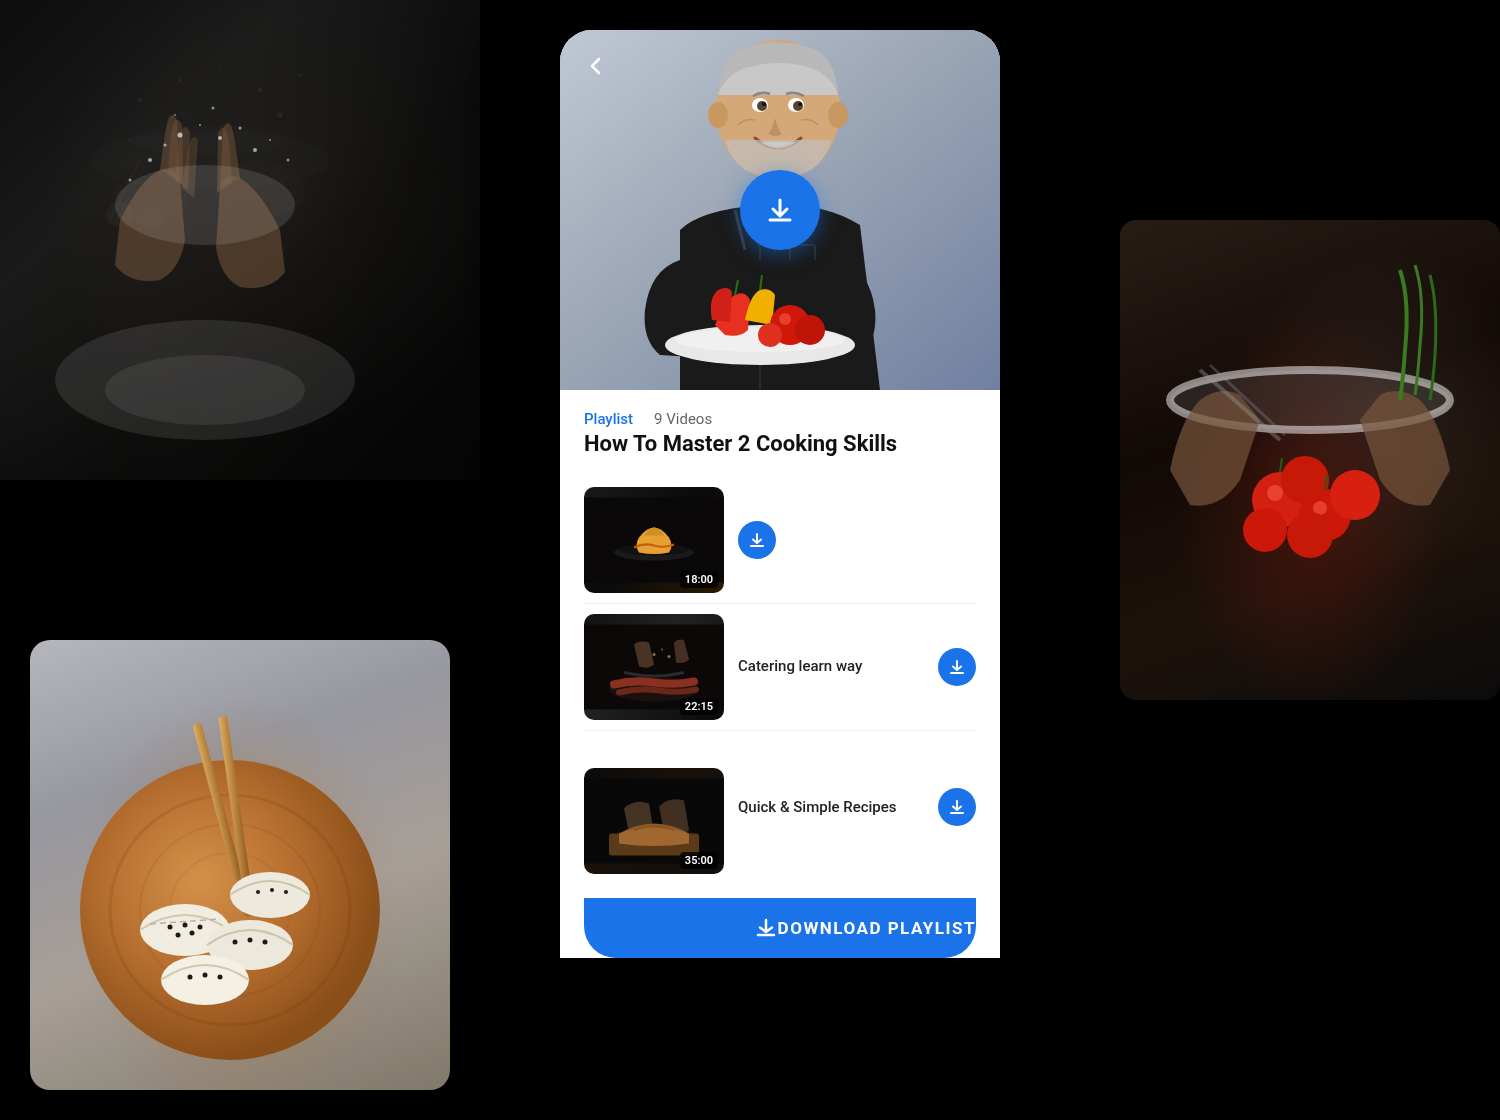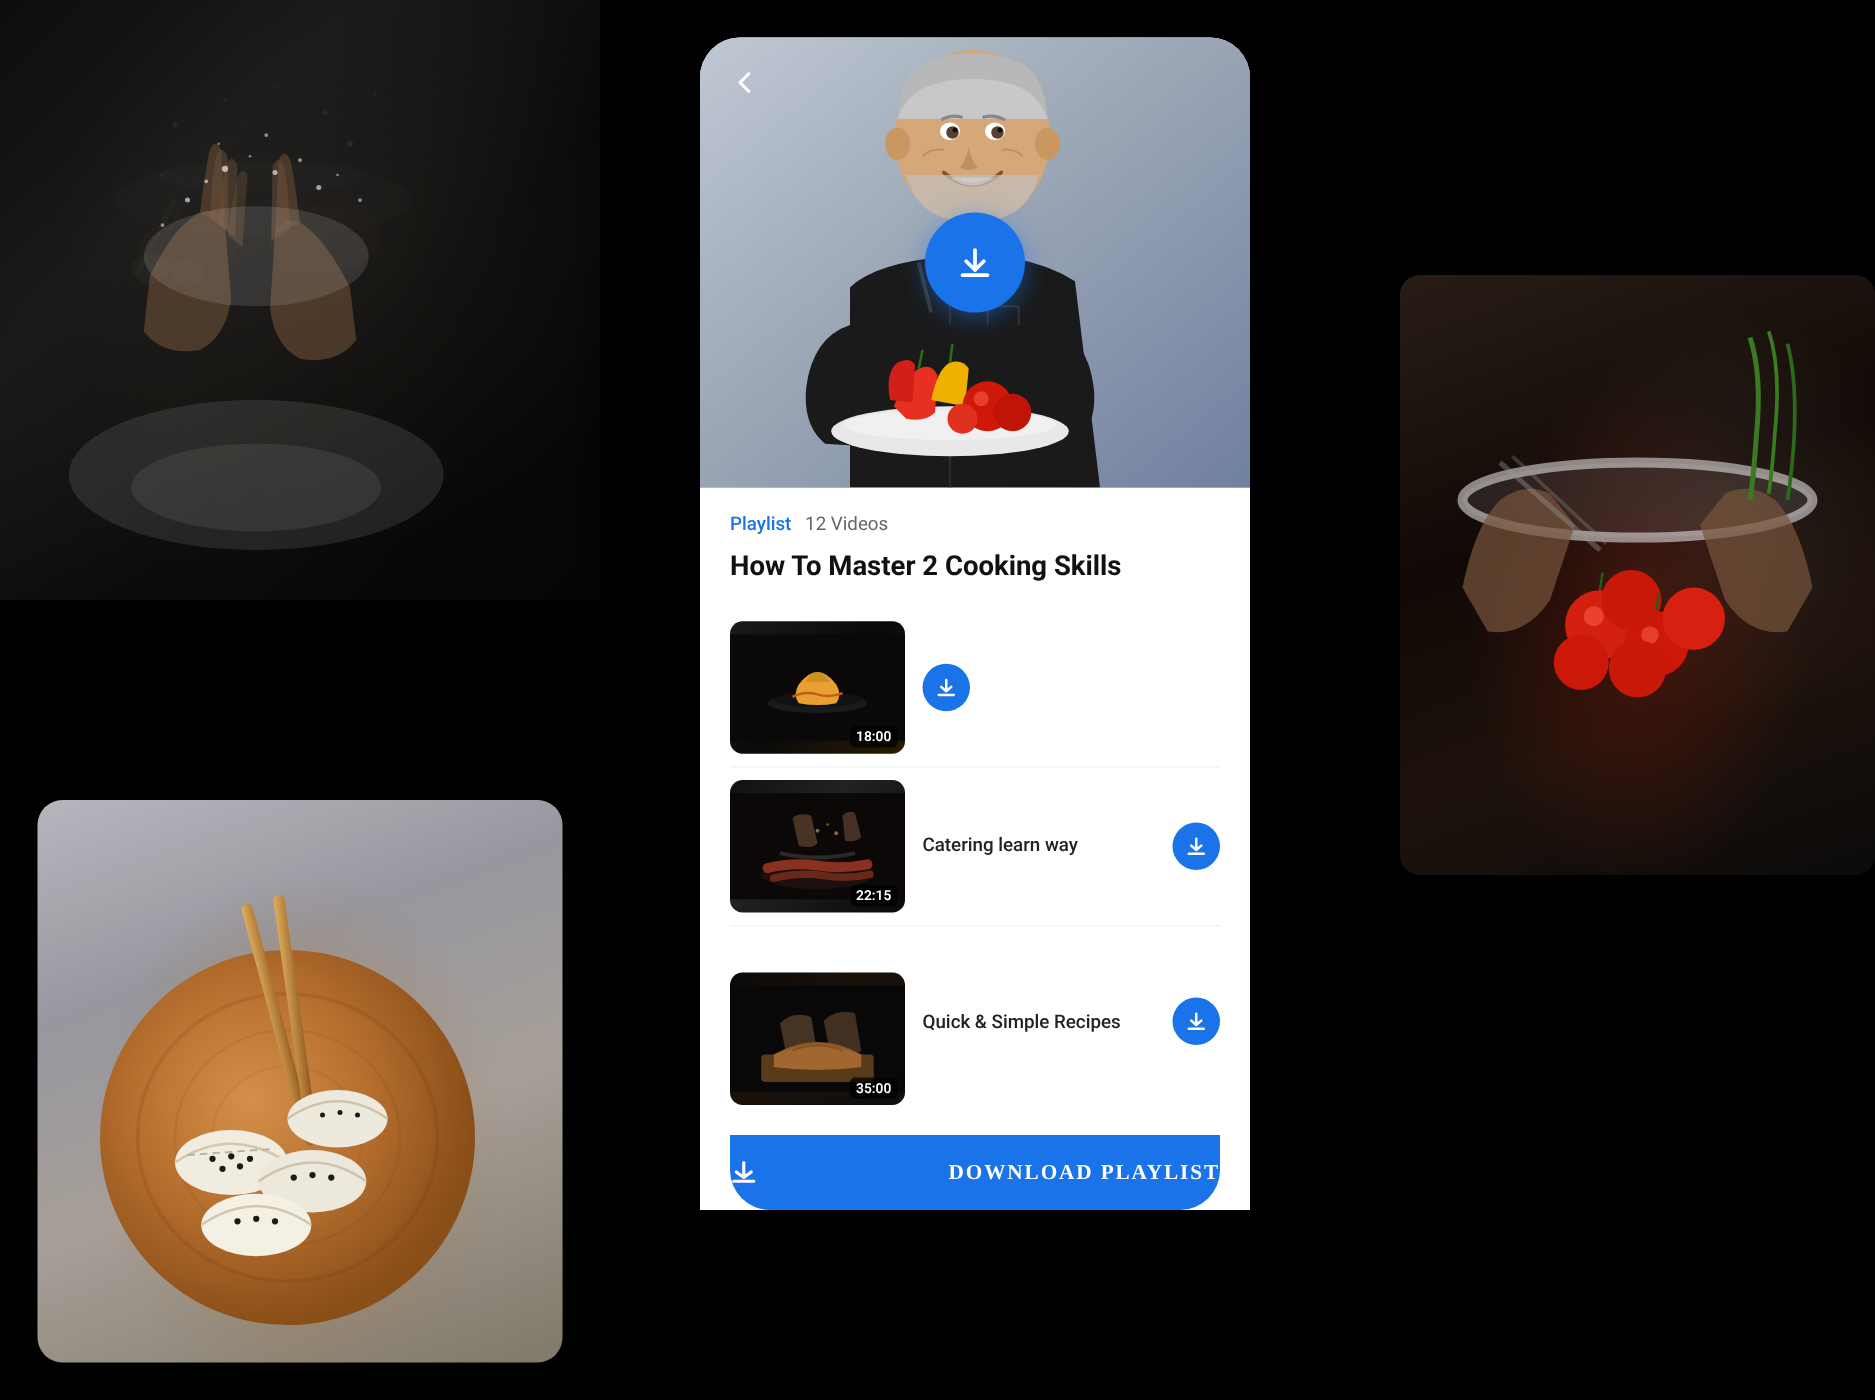--- a/index.html
+++ b/index.html
@@ -157,22 +157,22 @@
 
     
     .card-content {
       padding: 20px 24px 0;
       background: #fff;
     }
 
     .playlist-label {
       display: flex;
       align-items: center;
-      gap: 11px;
-      margin-bottom: 12px;
+      gap: 21px;
+      margin-bottom: 2px;
       text-align: center;
     }
 
     .playlist-text {
       color: #1a73e8;
       font-size: 15px;
       font-weight: 500;
     }
 
     .video-count {
@@ -266,29 +266,28 @@
 
     
     .download-playlist-btn {
       margin: 14px 0 0 0;
       width: 100%;
       height: 60px;
       background: #1a73e8;
       border-radius: 0 0 32px 32px;
       display: flex;
       align-items: center;
-      justify-content: space-between;
+      justify-content: flex-end;
       gap: 1px;
       cursor: pointer;
       color: #fff;
       font-size: 17px;
       font-weight: 700;
       letter-spacing: 1.5px;
       text-transform: uppercase;
-      font-family: Liberation Serif, serif;
     }
 
   </style>
 </head>
 <body>
 
 <div class="scene">
 
   <div class="bg-image bg-top-left">
 
@@ -525,21 +524,21 @@
         <svg width="36" height="36" viewBox="0 0 36 36" fill="none" xmlns="http://www.w3.org/2000/svg">
           <path d="M18 8 L18 24 M11 17 L18 24 L25 17" stroke="white" stroke-width="3" stroke-linecap="round" stroke-linejoin="round"></path>
           <path d="M8 28 L28 28" stroke="white" stroke-width="3" stroke-linecap="round"></path>
         </svg>
       </div>
     </div>
 
     <div class="card-content">
       <div class="playlist-label">
         <span class="playlist-text">Playlist</span>
-        <span class="video-count">12 Videos</span>
+        <span class="video-count">9 Videos</span>
       </div>
       <div class="playlist-title">How To Master 2 Cooking Skills</div>
 
       <div class="video-list">
 
         <div class="video-item">
           <div class="video-thumb video-thumb-1">
             <svg style="position:absolute;top:0;left:0;width:100%;height:100%;" viewBox="0 0 140 85" xmlns="http://www.w3.org/2000/svg">
               <rect width="140" height="85" fill="#0a0808"></rect>
 

